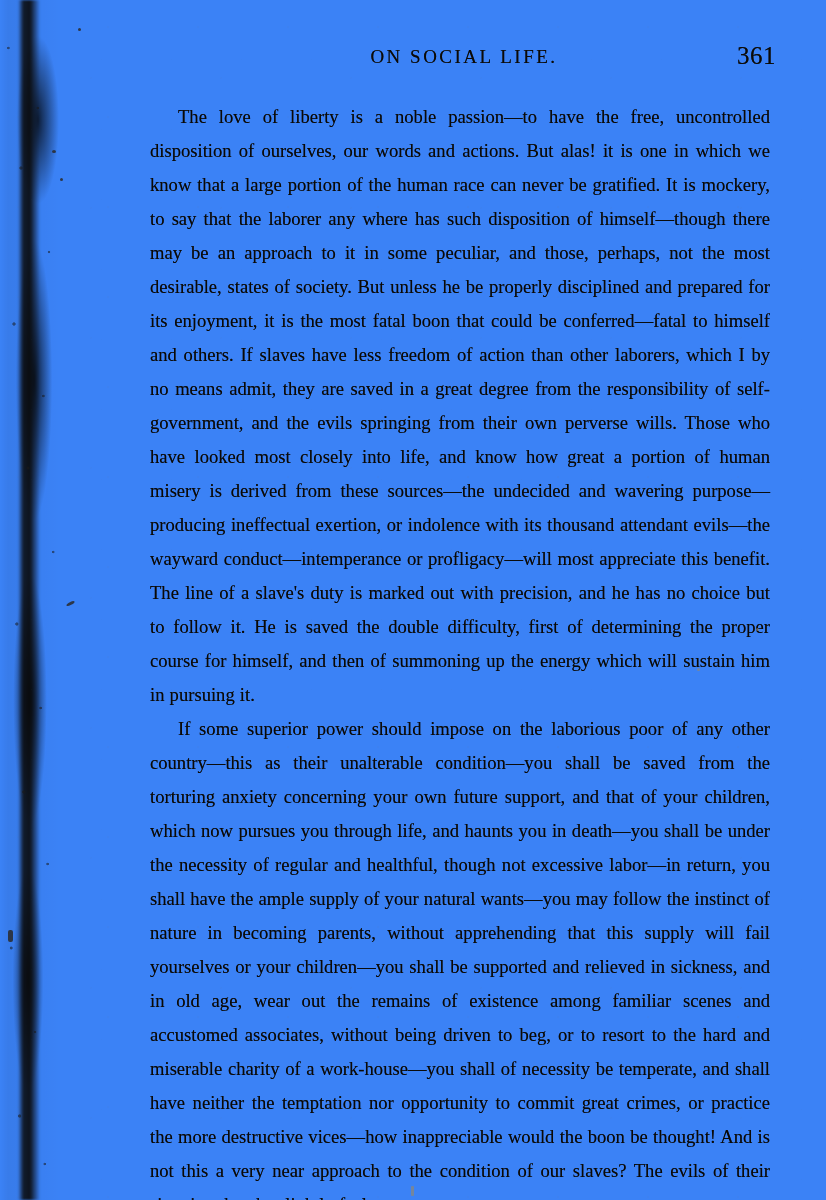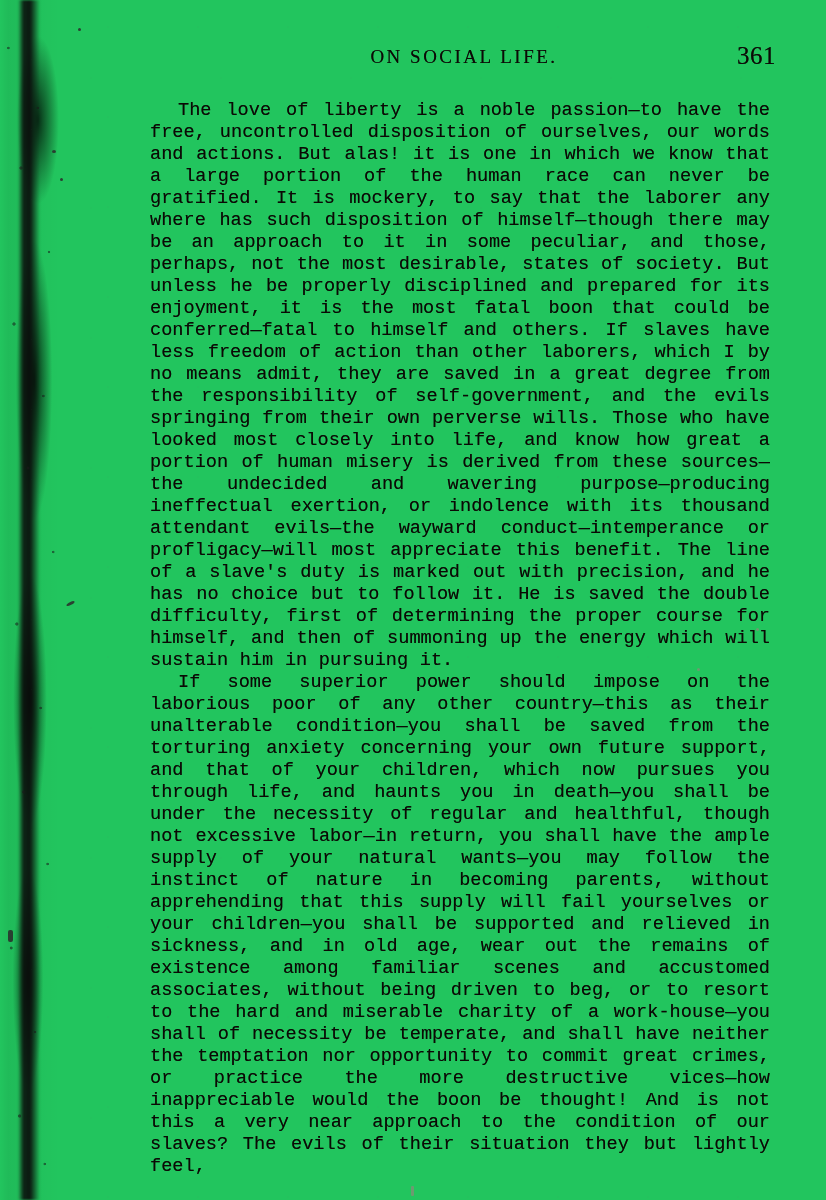--- a/index.html
+++ b/index.html
@@ -12,21 +12,21 @@
     height: 1200px;
     position: relative;
     overflow: hidden;
     font-family: "Liberation Serif", serif;
   }
 
   
   .page {
     position: absolute;
     inset: 0;
-    background: #22c55e;
+    background: #3b82f6;
   }
 
   
   .gutter {
     position: absolute;
     left: 0;
     top: 0;
     width: 64px;
     height: 1200px;
     background:
@@ -113,23 +113,23 @@
     font-family: "Liberation Serif", serif;
     font-size: 25px;
     color: #15130f;
     letter-spacing: 0.5px;
   }
 
   .body-text {
     margin-top: 16px;
   }
   .para {
-    font-family: Liberation Mono, monospace;
+    font-family: Liberation Serif, serif;
     font-size: 18.6px;
-    line-height: 22px;
+    line-height: 34px;
     color: #14120e;
     text-align: justify;
     text-indent: 28px;
     margin: 0 0 0 0;
     text-justify: inter-word;
     word-spacing: 0.5px;
     -webkit-font-smoothing: none;
   }
   .para + .para {
     margin-top: 0px;

